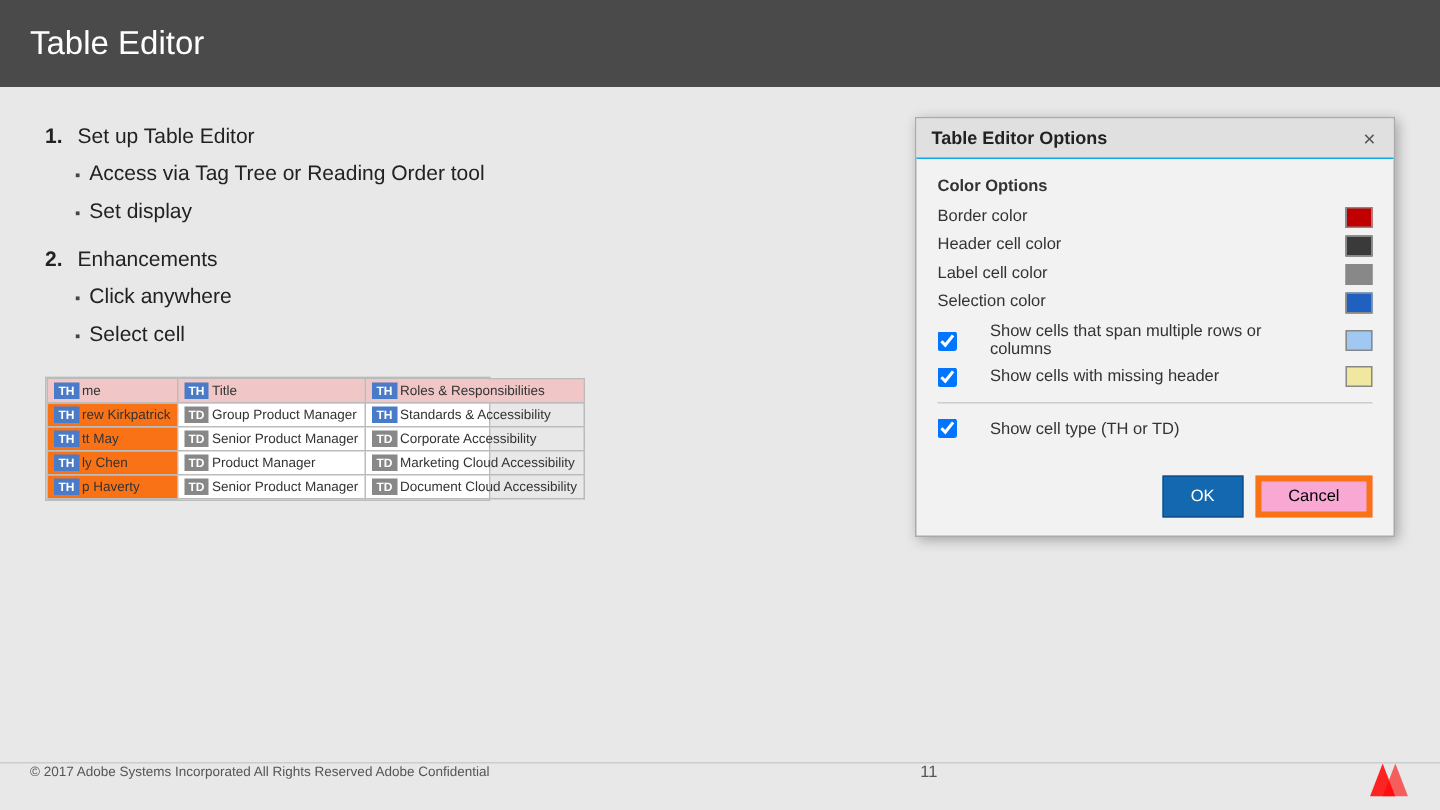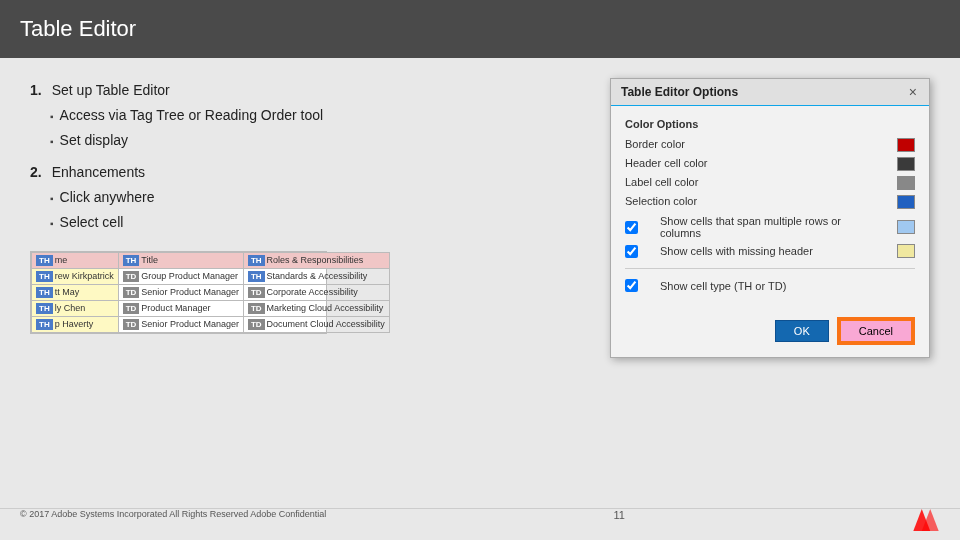--- a/index.html
+++ b/index.html
@@ -91,21 +91,21 @@
     .tag-td {
       background: #888;
       color: #fff;
       font-weight: bold;
       font-size: 8px;
       padding: 1px 3px;
       margin-right: 2px;
       display: inline-block;
     }
     .cell-highlight-green {
-      background: #fef9c3;
+      background: #f97316;
     }
     .header-row td {
       background: #f0c6c6;
     }
 
     
     .right-panel {
       width: 320px;
       flex-shrink: 0;
     }
@@ -191,21 +191,20 @@
       border: none;
       border-top: 1px solid #ccc;
       margin: 10px 0;
     }
 
     .dialog-footer {
       display: flex;
       justify-content: flex-end;
       gap: 8px;
       padding: 8px 14px 12px 14px;
-      align-items: center;
     }
     .btn {
       padding: 4px 18px;
       font-size: 11px;
       border: 4px solid #f97316;
       background: #f9a8d4;
       cursor: pointer;
     }
     .btn-ok {
       background: #1468b0;

